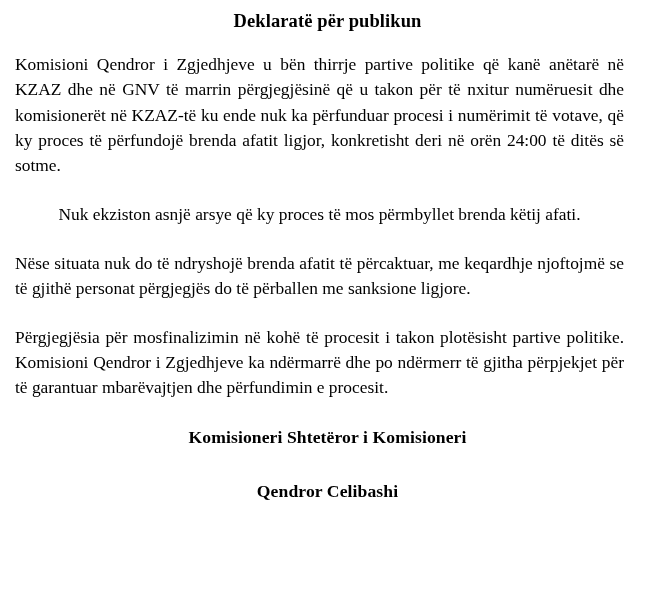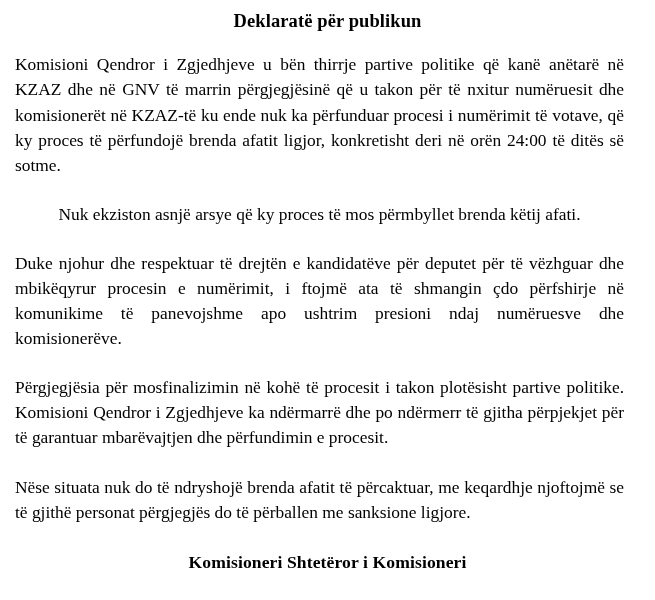--- a/index.html
+++ b/index.html
@@ -73,25 +73,24 @@
 <div class="page">
 
   <h1 class="doc-title">Deklaratë për publikun</h1>
 
   <div class="body-block">
 
     <p class="para">Komisioni Qendror i Zgjedhjeve u bën thirrje partive politike që kanë anëtarë në KZAZ dhe në GNV të marrin përgjegjësinë që u takon për të nxitur numëruesit dhe komisionerët në KZAZ-të ku ende nuk ka përfunduar procesi i numërimit të votave, që ky proces të përfundojë brenda afatit ligjor, konkretisht deri në orën 24:00 të ditës së sotme.</p>
 
     <p class="para para-single">Nuk ekziston asnjë arsye që ky proces të mos përmbyllet brenda këtij afati.</p>
 
-    <p class="para">Duke njohur dhe respektuar të drejtën e kandidatëve për deputet për të vëzhguar dhe mbikëqyrur procesin e numërimit, i ftojmë ata të shmangin çdo përfshirje në komunikime të panevojshme apo ushtrim presioni ndaj numëruesve dhe komisionerëve.</p>
+
+    <p class="para">Nëse situata nuk do të ndryshojë brenda afatit të përcaktuar, me keqardhje njoftojmë se të gjithë personat përgjegjës do të përballen me sanksione ligjore.</p>
 
     <p class="para">Përgjegjësia për mosfinalizimin në kohë të procesit i takon plotësisht partive politike. Komisioni Qendror i Zgjedhjeve ka ndërmarrë dhe po ndërmerr të gjitha përpjekjet për të garantuar mbarëvajtjen dhe përfundimin e procesit.</p>
-
-    <p class="para">Nëse situata nuk do të ndryshojë brenda afatit të përcaktuar, me keqardhje njoftojmë se të gjithë personat përgjegjës do të përballen me sanksione ligjore.</p>
 
   </div>
 
   <div class="signature-block">
     <p class="sign-line">Komisioneri Shtetëror i Komisioneri</p>
     <div class="sign-spacer"></div>
     <p class="sign-line">Qendror Celibashi</p>
   </div>
 
 </div>

